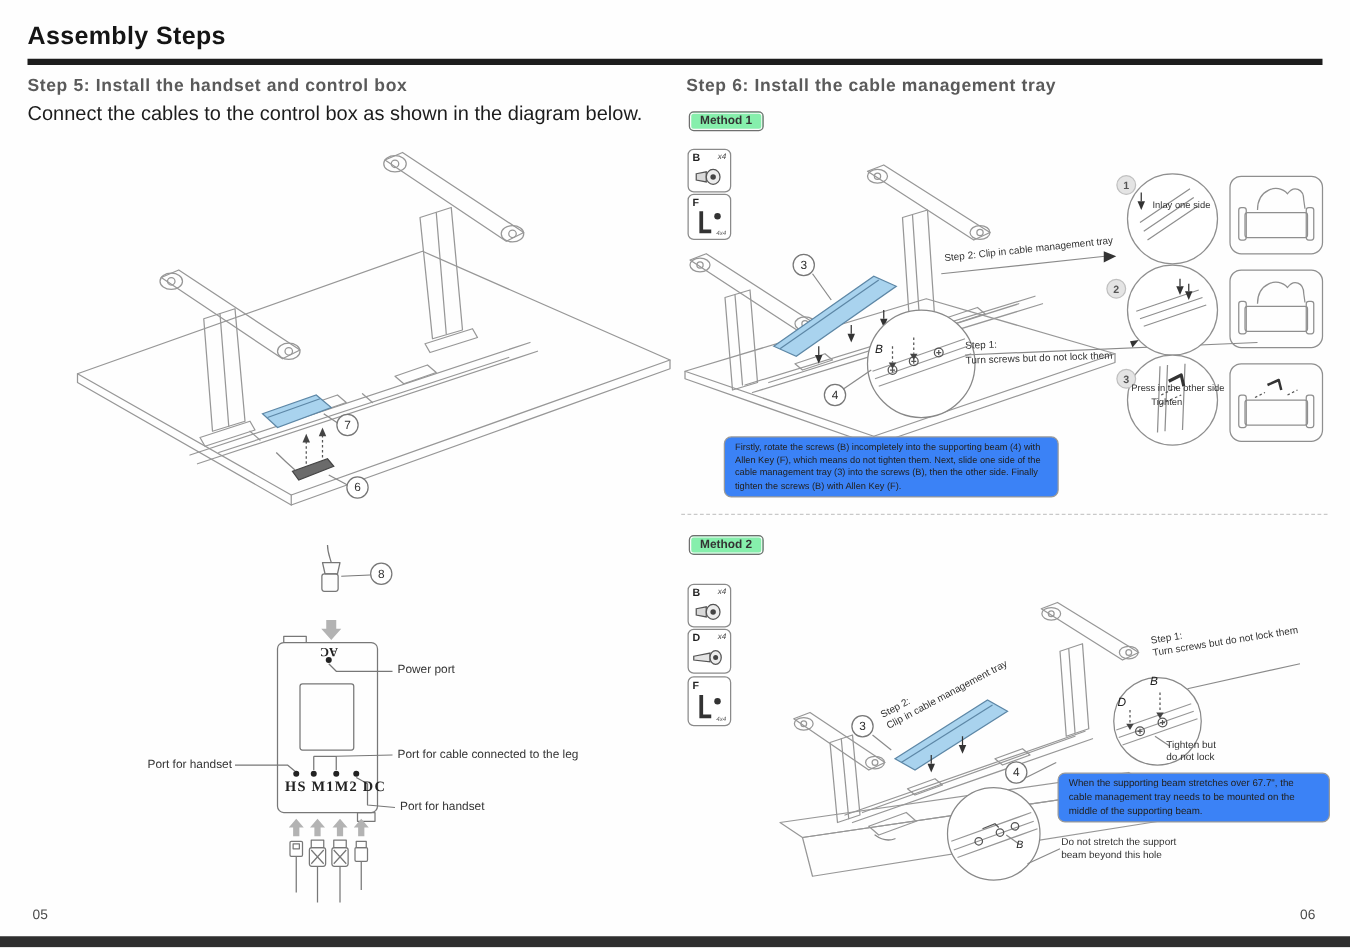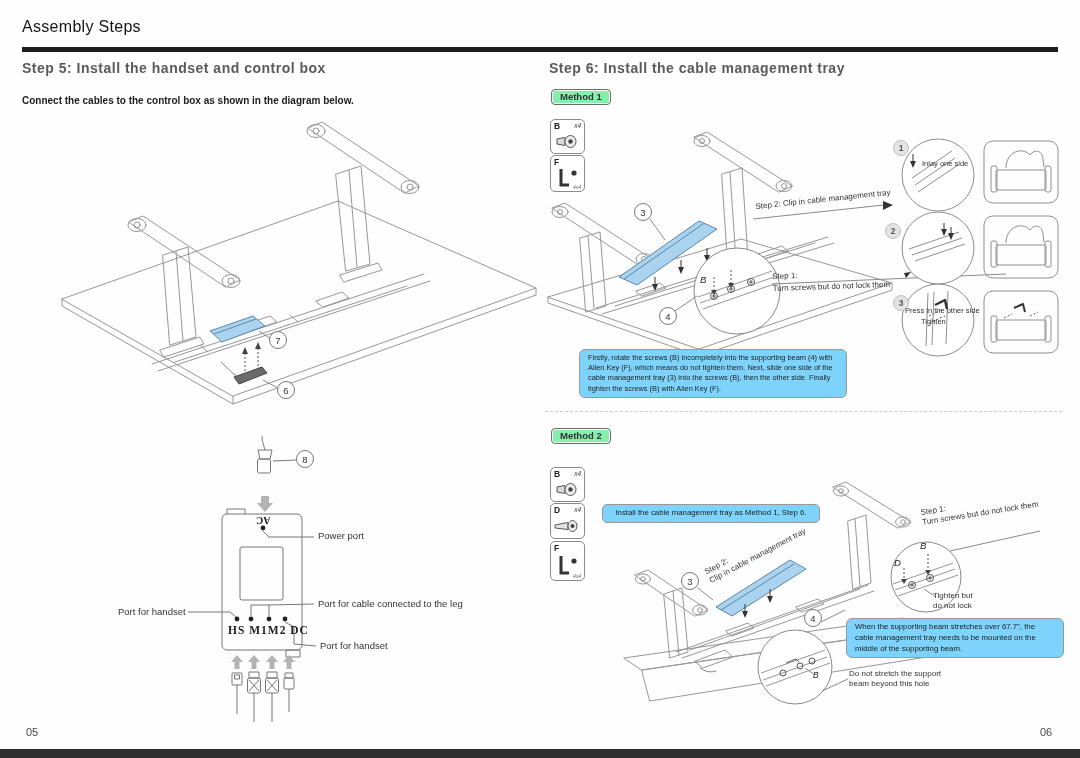--- a/index.html
+++ b/index.html
@@ -1,38 +1,38 @@
 <!DOCTYPE html>
 <html><head>
 <meta charset="utf-8">
 <style>
   html,body{margin:0;padding:0;background:#fff;}
   #canvas{position:relative;width:1080px;height:758px;background:#fefefe;overflow:hidden;
           font-family:"Liberation Sans",sans-serif;}
   .abs{position:absolute;}
   svg{position:absolute;left:0;top:0;}
-  .hdr{position:absolute;left:22px;top:18px;font-size:16px;font-weight:normal;color:#151515;letter-spacing:.3px;}
+  .hdr{position:absolute;left:22px;top:18px;font-size:20px;font-weight:bold;color:#151515;letter-spacing:.3px;}
   .rule{position:absolute;left:22px;top:47px;width:1036px;height:5px;background:#1d1d1d;}
   .steptitle{position:absolute;font-size:14px;font-weight:bold;color:#5a5a5a;letter-spacing:.5px;white-space:nowrap;}
-  .subtitle{position:absolute;font-size:10px;color:#1c1c1c;font-weight:bold;white-space:nowrap;margin-top:12px;}
+  .subtitle{position:absolute;font-size:16px;color:#1c1c1c;font-weight:normal;white-space:nowrap;}
   .lbl{position:absolute;font-size:9.5px;color:#333;white-space:nowrap;}
   .lbl-sm{position:absolute;font-size:8px;color:#333;white-space:nowrap;line-height:1.2;}
   .lbl-xs{position:absolute;font-size:7.5px;color:#333;white-space:nowrap;}
   .ital{font-style:italic;font-size:9.5px;color:#222;position:absolute;}
   .callout{position:absolute;width:16px;height:16px;border:1px solid #777;border-radius:50%;
            background:#fff;font-size:9.5px;color:#333;display:flex;align-items:center;justify-content:center;}
   .ncircle{position:absolute;width:14px;height:14px;border:1px solid #c0c0c0;border-radius:50%;
            background:#e4e4e4;font-size:8.5px;font-weight:bold;color:#555;display:flex;align-items:center;justify-content:center;}
   .badge{position:absolute;border:1px solid #6f6f6f;background:#86efac;border-radius:4px;
          padding:1px 8px 2px 8px;font-size:9.5px;font-weight:bold;color:#333;box-shadow:inset 0 0 0 1px #fafafa;}
   .pbox{position:absolute;width:33px;border:1px solid #8a8a8a;border-radius:5px;background:#fff;}
   .pletter{position:absolute;top:1px;left:3px;font-size:8.5px;font-weight:bold;color:#222;}
   .pqty{position:absolute;top:2px;right:3px;font-size:6.5px;font-style:italic;color:#444;}
   .psize{position:absolute;bottom:1px;right:3px;font-size:5px;font-style:italic;color:#666;}
-  .notebox{position:absolute;border:1px solid #999;border-radius:6px;background:#7dd3fc;color:#222;
+  .notebox{position:absolute;border:1px solid #999;border-radius:6px;background:#3b82f6;color:#222;
            padding:3px 8px;font-size:7.4px;line-height:1.38;}
   .divider{position:absolute;left:545px;top:411px;width:517px;border-top:1px dashed #c9c9c9;}
   .pagenum{position:absolute;font-size:11px;color:#4a4a4a;}
   .bottombar{position:absolute;left:0;top:749px;width:1080px;height:9px;background:#2f2f2f;}
   .acflip{transform:rotate(180deg);font-family:"Liberation Serif",serif;font-weight:bold;font-size:10px;color:#222;}
   .ports{font-family:"Liberation Serif",serif;font-weight:bold;font-size:11.5px;letter-spacing:1px;color:#222;}
 </style>
 </head>
 <body>
 
@@ -415,21 +415,20 @@
   </div>
   <div class="pbox" style="left:550px;top:541px;height:38px;">
     <span class="pletter">F</span>
     <span class="psize">4x4</span>
     <svg width="31" height="26" style="left: 1px; top: 11px; position: absolute;">
       <path d="M9,3 L9,20 L17,20" fill="none" stroke="#333" stroke-width="3"></path>
       <circle cx="22" cy="8" r="2.6" fill="#333"></circle>
     </svg>
   </div>
 
-  <div class="notebox" style="left:602px;top:504px;width:200px;text-align:center;font-size:7.8px;border-radius:5px;">Install the cable management tray as Method 1, Step 6.</div>
 
   <div class="callout" style="left:681px;top:572px;">
       <span>3</span>
     </div>
   <div class="callout" style="left:804px;top:609px;">
       <span>4</span>
     </div>
 
   <div class="lbl-sm" style="left:712px;top:566px;transform:rotate(-28deg);transform-origin:left bottom;">
     <span style="display:block;">Step 2:</span>

